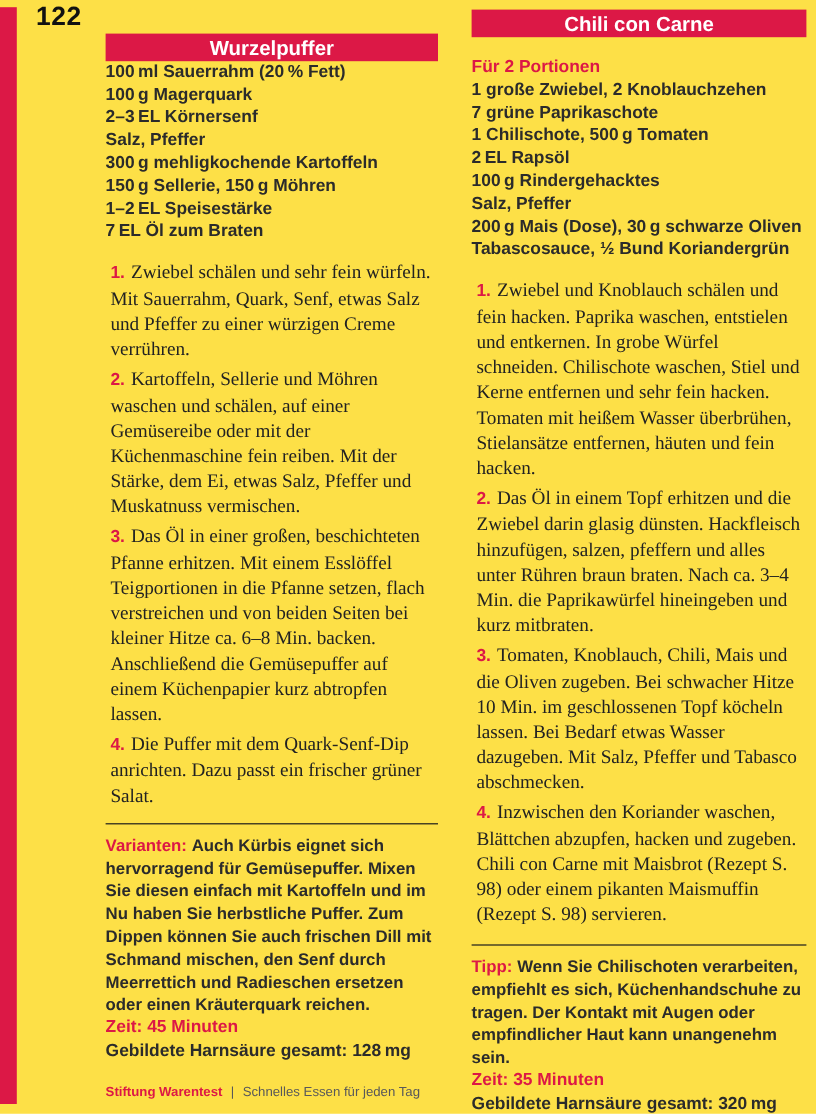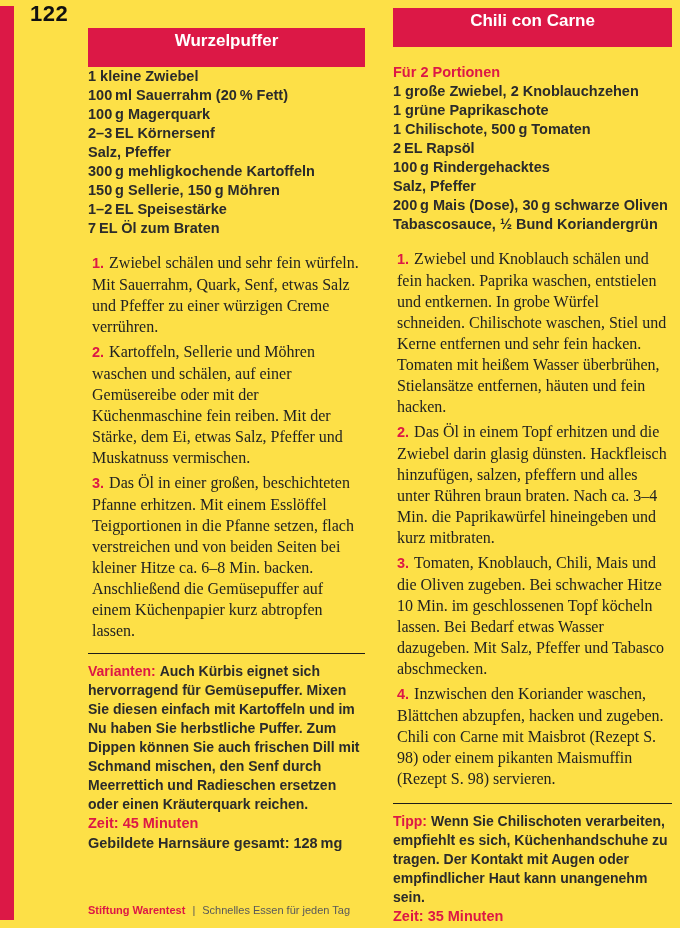--- a/index.html
+++ b/index.html
@@ -19,21 +19,21 @@
     font-size: 22px; font-weight: bold; letter-spacing: 0.5px; color: #111;
   }
 
   .col { position: absolute; }
   .col-left  { left: 88px;  top: 28px; width: 277px; }
   .col-right { left: 393px; top: 8px;  width: 279px; }
 
   .banner {
     background: #dc1846; color: #fff;
     text-align: center; font-weight: bold; font-size: 17px;
-    padding: 3px 0 16px 0;
+    padding: 3px 0 0 0;
   }
 
   .servings {
     color: #dc1846; font-weight: bold; font-size: 14.5px;
     margin-top: 16px; line-height: 19px;
   }
   .ingredients { margin-top: 0; }
   .ingredient {
     font-weight: bold; font-size: 14.5px; line-height: 19px; color: #2b2b2b;
   }
@@ -75,56 +75,56 @@
 
   <div class="spine"></div>
 
   <div class="page-number">122</div>
 
   <div class="col col-left">
     <div class="banner">Wurzelpuffer</div>
 
 
     <div class="ingredients">
-      <div class="ingredient">1 kleine Zwiebel</div>
       <div class="ingredient">100 ml Sauerrahm (20 % Fett)</div>
       <div class="ingredient">100 g Magerquark</div>
       <div class="ingredient">2–3 EL Körnersenf</div>
       <div class="ingredient">Salz, Pfeffer</div>
       <div class="ingredient">300 g mehligkochende Kartoffeln</div>
       <div class="ingredient">150 g Sellerie, 150 g Möhren</div>
       <div class="ingredient">1–2 EL Speisestärke</div>
       <div class="ingredient">7 EL Öl zum Braten</div>
     </div>
 
     <div class="steps">
       <p class="step"><span class="step-num">1.</span><span>Zwiebel schälen und sehr fein würfeln. Mit Sauerrahm, Quark, Senf, etwas Salz und Pfeffer zu einer würzigen Creme verrühren.</span></p>
       <p class="step"><span class="step-num">2.</span><span>Kartoffeln, Sellerie und Möhren waschen und schälen, auf einer Gemüsereibe oder mit der Küchenmaschine fein reiben. Mit der Stärke, dem Ei, etwas Salz, Pfeffer und Muskatnuss vermischen.</span></p>
       <p class="step"><span class="step-num">3.</span><span>Das Öl in einer großen, beschichteten Pfanne erhitzen. Mit einem Esslöffel Teigportionen in die Pfanne setzen, flach verstreichen und von beiden Seiten bei kleiner Hitze ca. 6–8 Min. backen. Anschließend die Gemüsepuffer auf einem Küchenpapier kurz abtropfen lassen.</span></p>
+      <p class="step"><span class="step-num">4.</span><span>Die Puffer mit dem Quark-Senf-Dip anrichten. Dazu passt ein frischer grüner Salat.</span></p>
     </div>
 
     <hr class="divider m-left">
 
     <div class="note">
       <span class="note-label">Varianten:</span><span>Auch Kürbis eignet sich hervorragend für Gemüsepuffer. Mixen Sie diesen einfach mit Kartoffeln und im Nu haben Sie herbstliche Puffer. Zum Dippen können Sie auch frischen Dill mit Schmand mischen, den Senf durch Meerrettich und Radieschen ersetzen oder einen Kräuterquark reichen.</span>
     </div>
 
     <div class="time">Zeit: 45 Minuten</div>
     <div class="nutrition">Gebildete Harnsäure gesamt: 128 mg</div>
 
   </div>
 
   <div class="col col-right">
     <div class="banner">Chili con Carne</div>
 
     <div class="servings">Für 2 Portionen</div>
 
     <div class="ingredients">
       <div class="ingredient">1 große Zwiebel, 2 Knoblauchzehen</div>
-      <div class="ingredient">1 grüne Paprikaschote</div>
+      <div class="ingredient">7 grüne Paprikaschote</div>
       <div class="ingredient">1 Chilischote, 500 g Tomaten</div>
       <div class="ingredient">2 EL Rapsöl</div>
       <div class="ingredient">100 g Rindergehacktes</div>
       <div class="ingredient">Salz, Pfeffer</div>
       <div class="ingredient">200 g Mais (Dose), 30 g schwarze Oliven</div>
       <div class="ingredient">Tabascosauce, ½ Bund Koriandergrün</div>
     </div>
 
     <div class="steps">
       <p class="step"><span class="step-num">1.</span><span>Zwiebel und Knoblauch schälen und fein hacken. Paprika waschen, entstielen und entkernen. In grobe Würfel schneiden. Chilischote waschen, Stiel und Kerne entfernen und sehr fein hacken. Tomaten mit heißem Wasser überbrühen, Stielansätze entfernen, häuten und fein hacken.</span></p>

